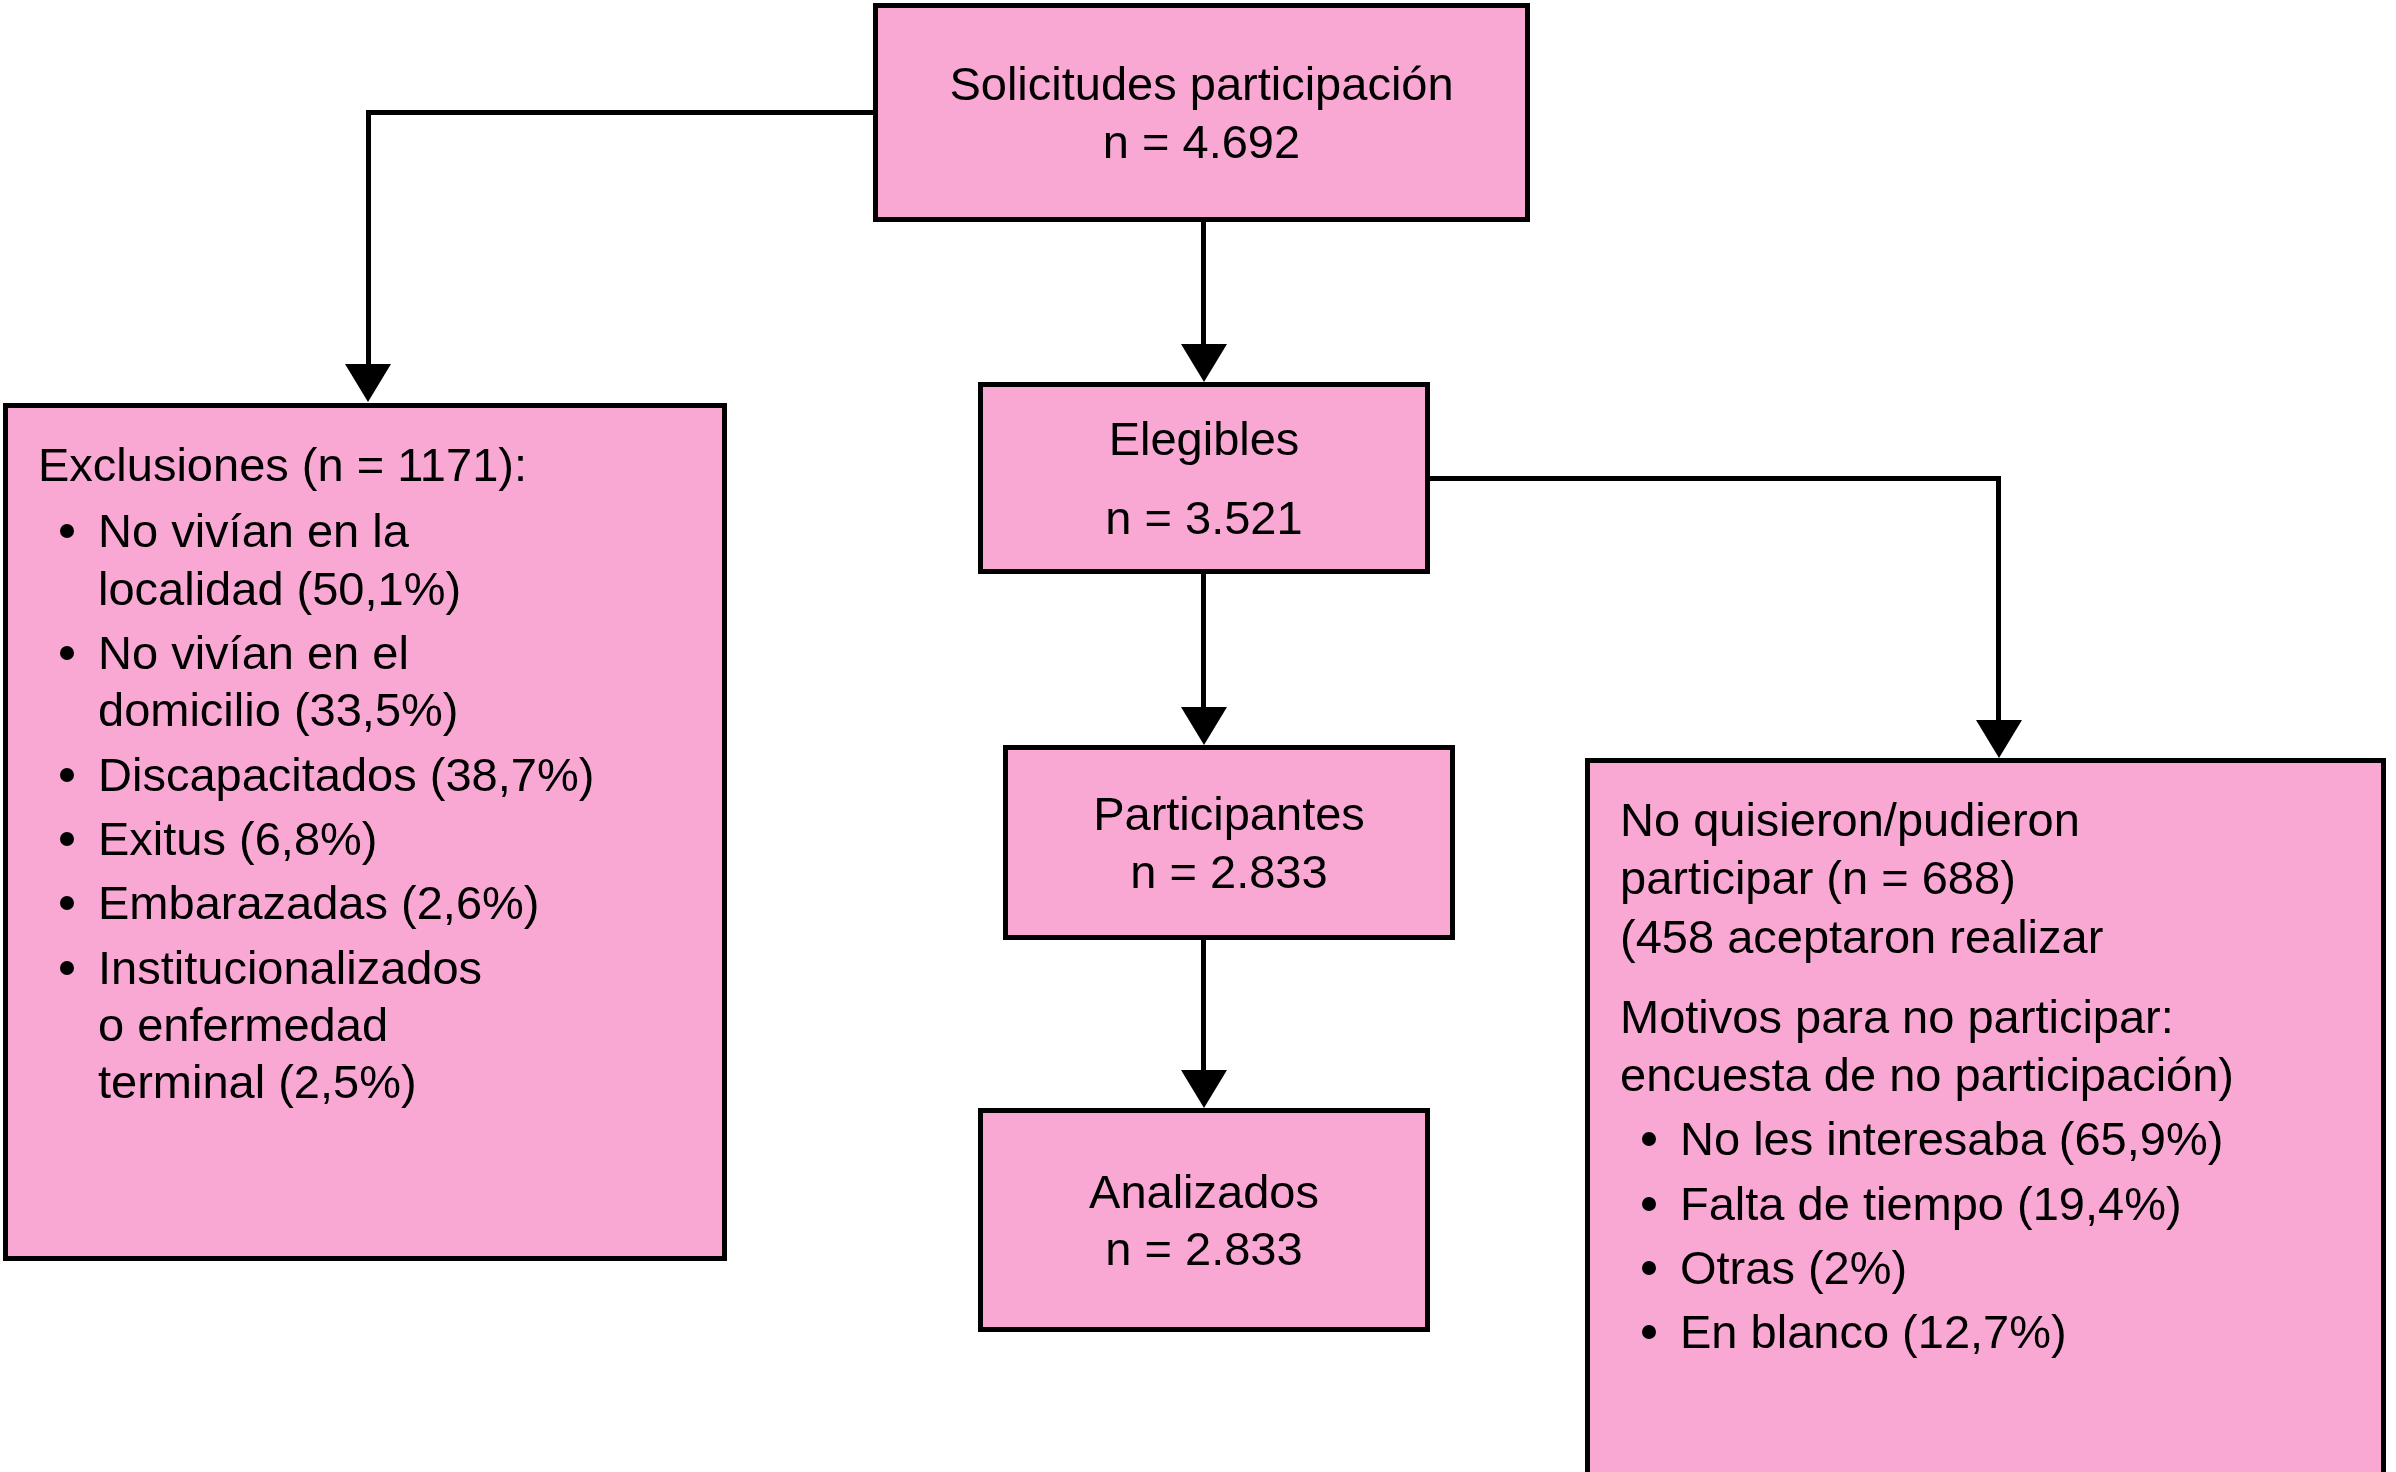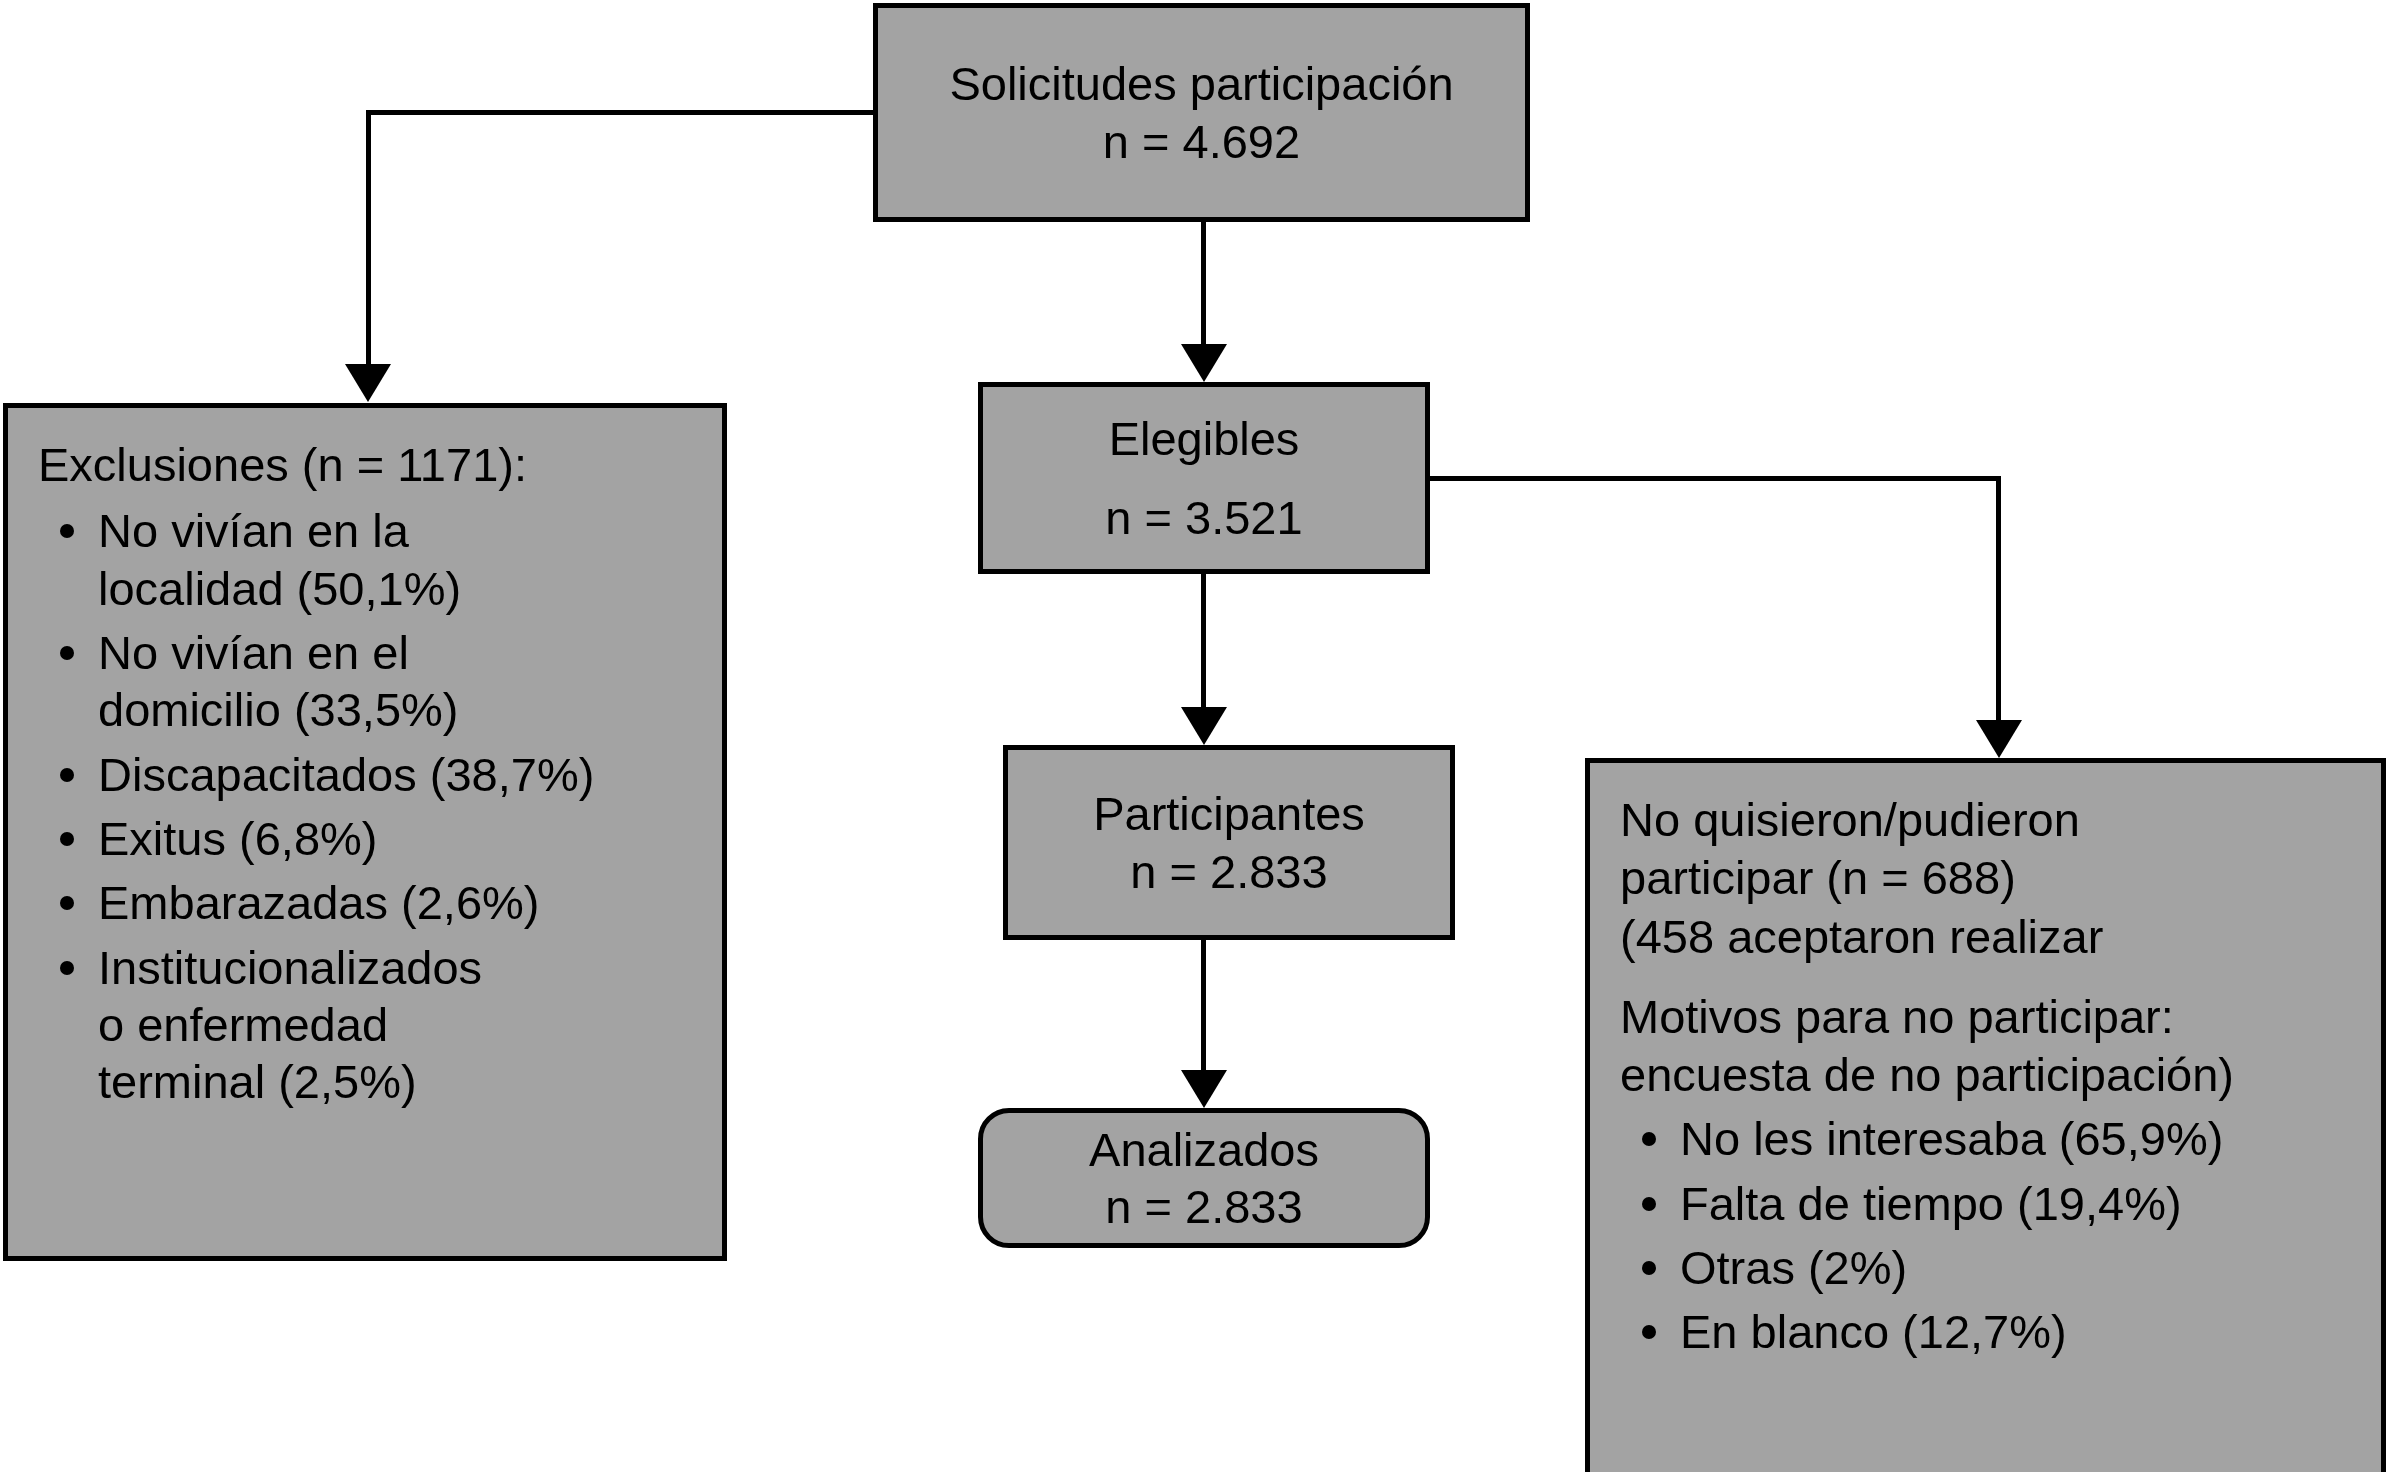--- a/index.html
+++ b/index.html
@@ -13,21 +13,21 @@
     height: 1472px;
     background: #ffffff;
     font-family: "Liberation Sans", sans-serif;
     color: #000000;
     overflow: hidden;
   }
   .node {
     position: absolute;
     box-sizing: border-box;
     border: 5px solid #000000;
-    background: #a3a3a3;
+    background: #f9a8d4;
   }
   .node-centered {
     display: flex;
     flex-direction: column;
     align-items: center;
     justify-content: center;
   }
   .node-line {
     font-size: 47px;
     line-height: 1.22;
@@ -145,21 +145,21 @@
   <div class="node node-centered" style="left:978px; top:382px; width:452px; height:192px;gap:22px;">
     <div class="node-line">Elegibles</div>
     <div class="node-line">n = 3.521</div>
   </div>
 
   <div class="node node-centered" style="left:1003px; top:745px; width:452px; height:195px;">
     <div class="node-line">Participantes</div>
     <div class="node-line">n = 2.833</div>
   </div>
 
-  <div class="node node-centered" style="left:978px; top:1108px; width:452px; height:140px;border-radius:31px;">
+  <div class="node node-centered" style="left:978px; top:1108px; width:452px; height:224px;">
     <div class="node-line">Analizados</div>
     <div class="node-line">n = 2.833</div>
   </div>
 
   <div class="node node-body" style="left:1585px; top:758px; width:801px; height:914px;">
     <p class="para">No quisieron/pudieron</p>
     <p class="para">participar (n = 688)</p>
     <p class="para">(458 aceptaron realizar</p>
     <p class="para" style="margin-top:22px;">Motivos para no participar:</p>
     <p class="para">encuesta de no participación)</p>

